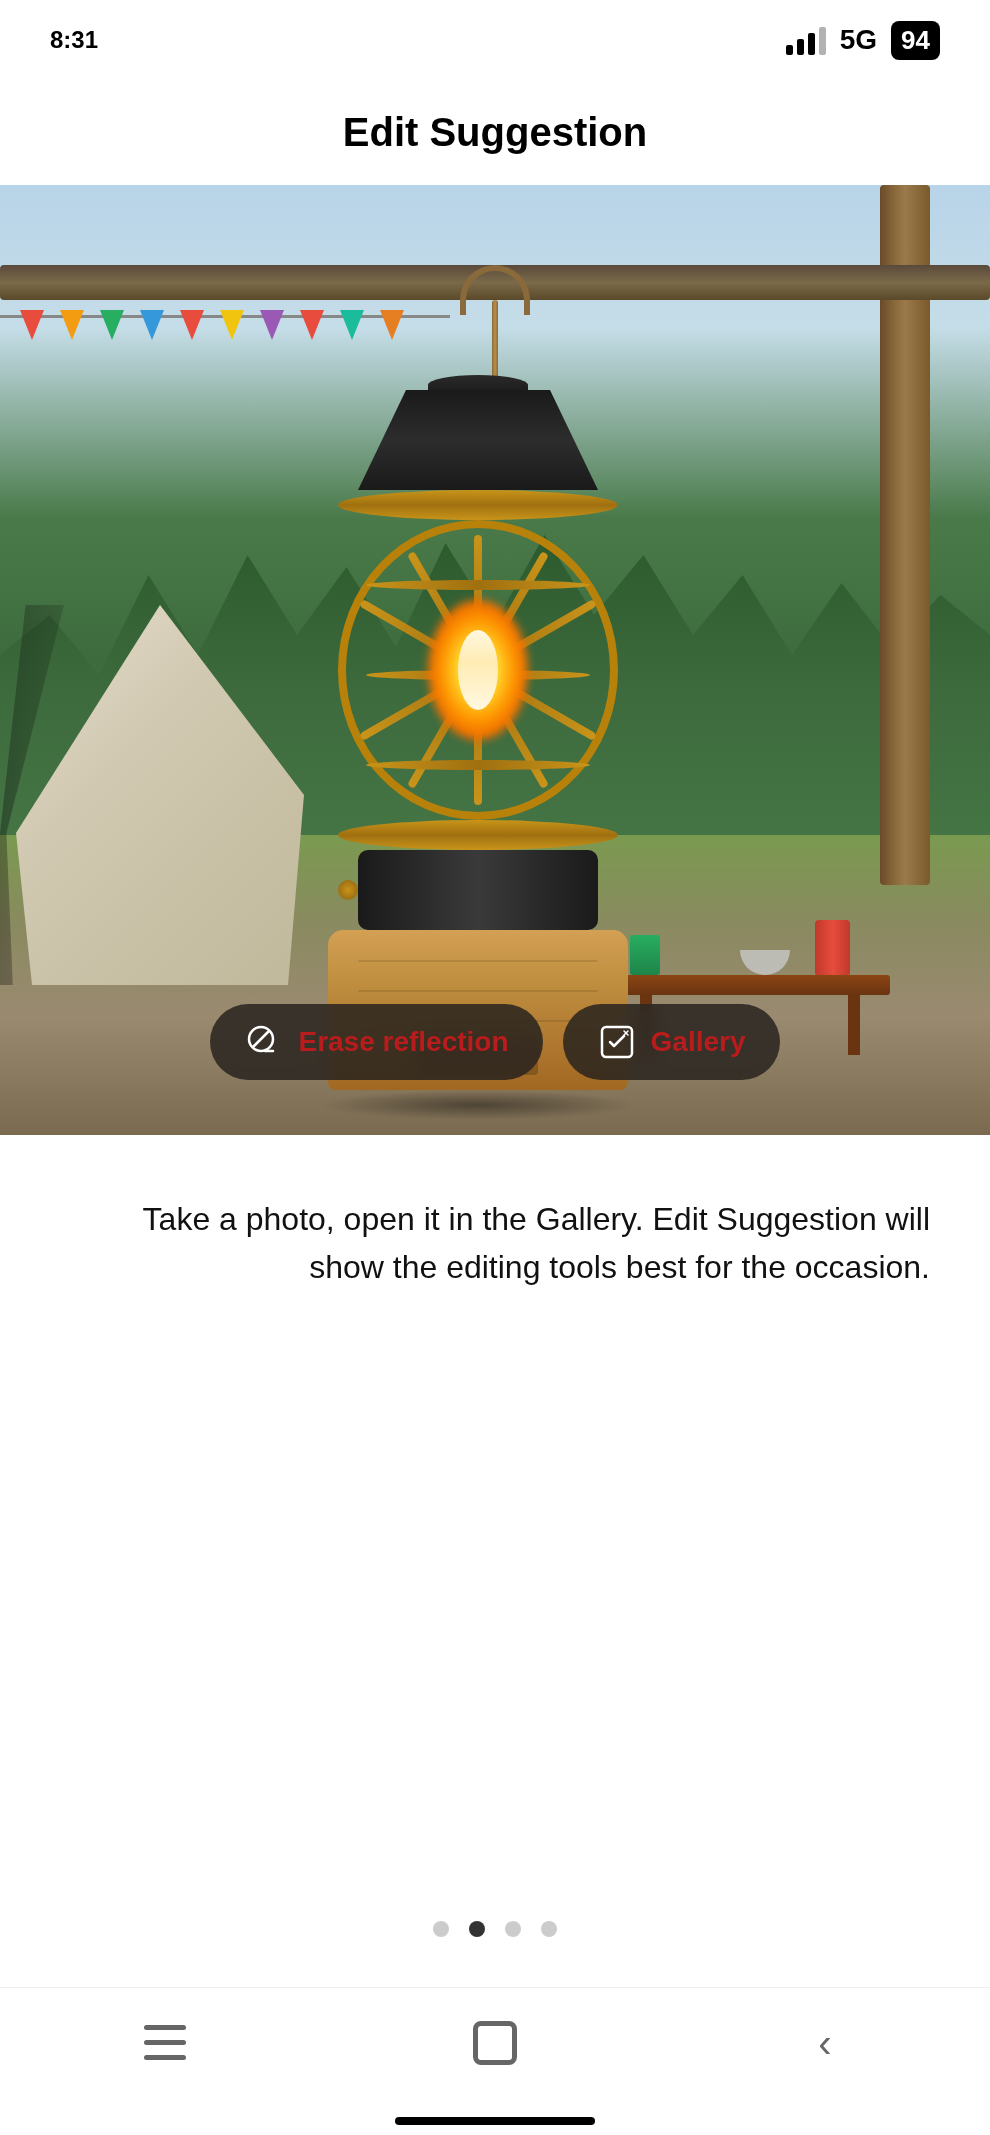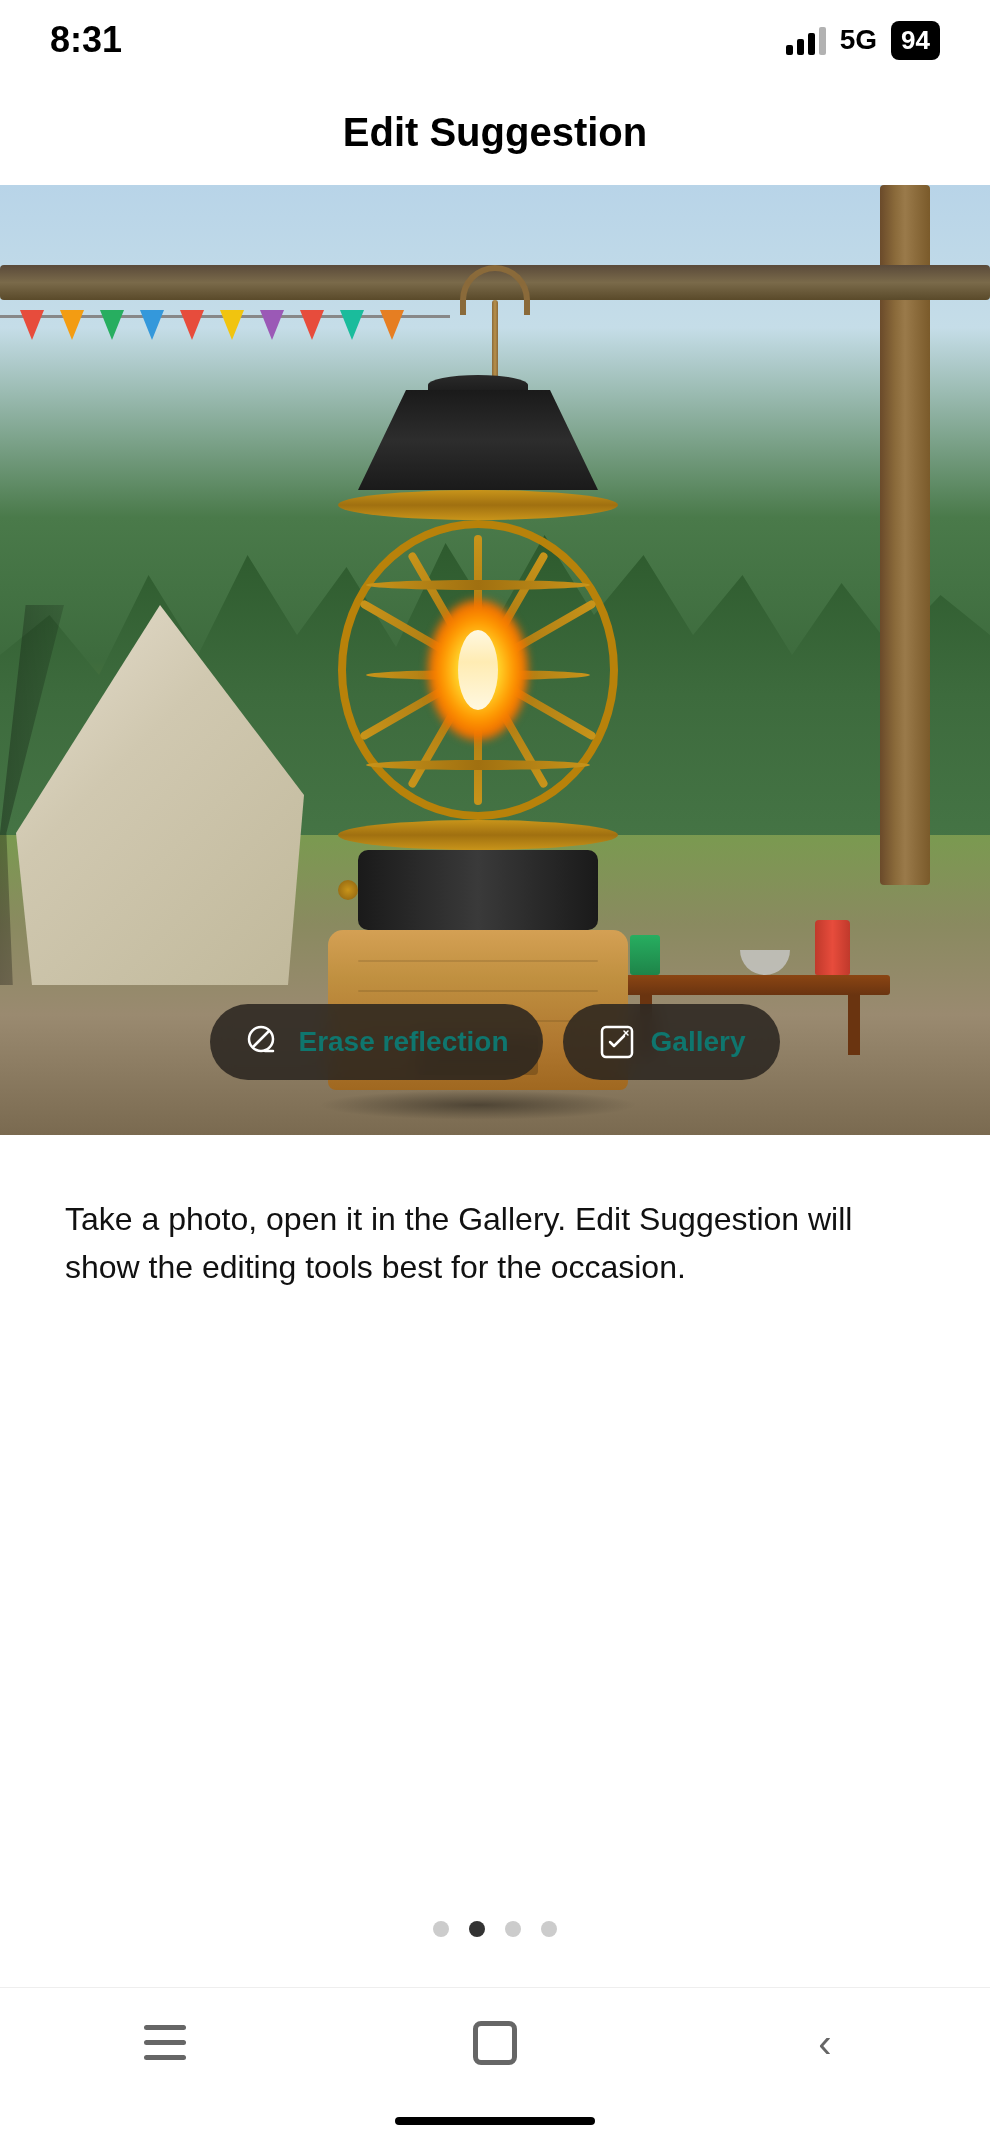--- a/index.html
+++ b/index.html
@@ -21,21 +21,21 @@
       width: 100%;
       height: 80px;
       display: flex;
       align-items: center;
       justify-content: space-between;
       padding: 0 50px;
       background: #ffffff;
     }
 
     .status-time {
-      font-size: 36px;
+      font-size: 24px;
       font-weight: 700;
       color: #000;
     }
 
     .status-right {
       display: flex;
       align-items: center;
       gap: 14px;
     }
 
@@ -528,41 +528,41 @@
     }
 
     .overlay-btn {
       display: flex;
       align-items: center;
       gap: 14px;
       background: rgba(40, 35, 30, 0.85);
       border: none;
       border-radius: 50px;
       padding: 18px 34px;
-      color: #0f766e;
+      color: #b91c1c;
       font-size: 28px;
       font-weight: 600;
       cursor: pointer;
       backdrop-filter: blur(10px);
     }
 
     .btn-icon {
       width: 40px;
       height: 40px;
       display: flex;
       align-items: center;
       justify-content: center;
       font-size: 28px;
     }
 
     
     .description-section {
       width: 100%;
       padding: 60px 60px 30px 65px;
-      text-align: left;
+      text-align: right;
     }
 
     .description-main {
       font-size: 32px;
       font-weight: 400;
       color: #111;
       line-height: 1.5;
       margin-bottom: 40px;
     }
 

